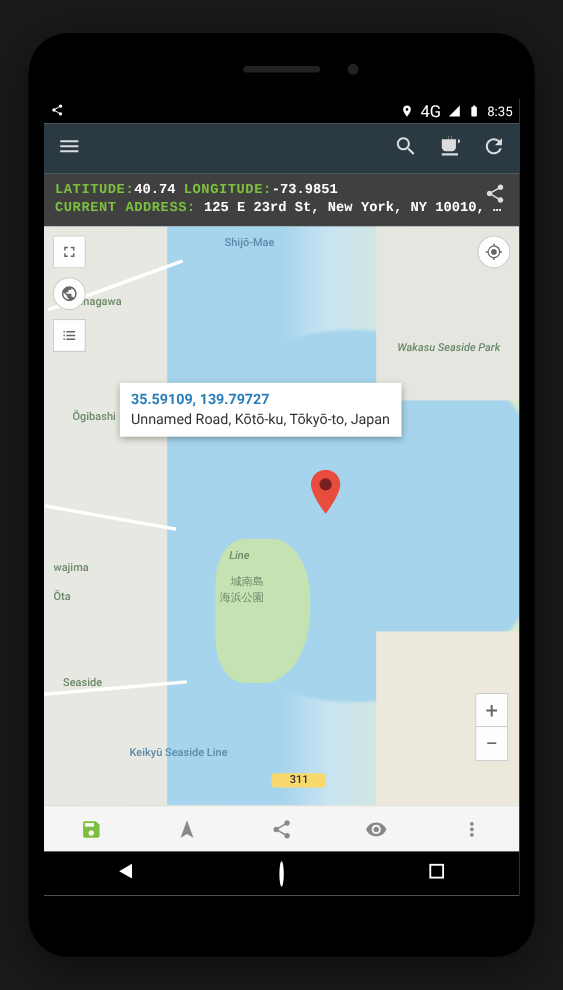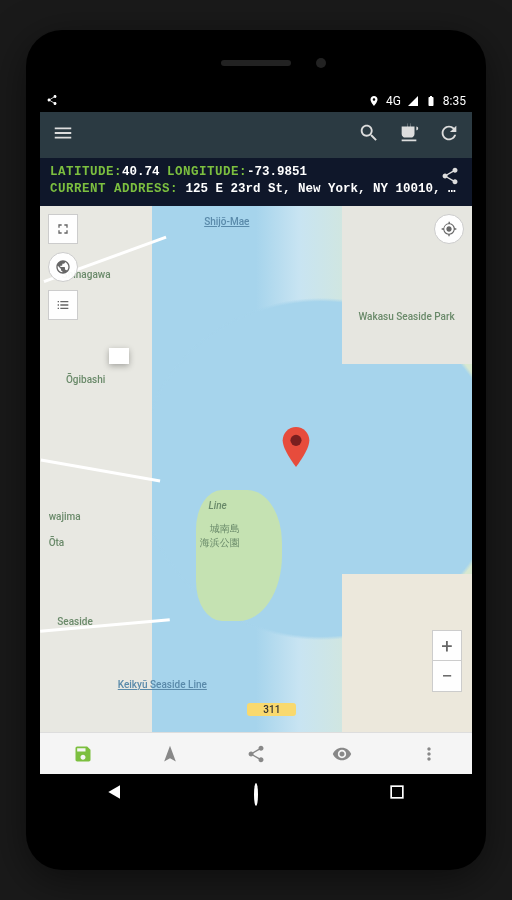--- a/index.html
+++ b/index.html
@@ -65,21 +65,21 @@
   height: 46px;
   background: #2b3a42;
   display: flex;
   align-items: center;
   padding: 0 12px;
   gap: 18px;
 }
 .app-bar .spacer { flex: 1; }
 .app-bar svg { width: 22px; height: 22px; fill: #ddd; }
 .info-panel {
-  background: #0f172a;
+  background: #404040;
   padding: 6px 10px 8px 10px;
   font-family: 'Courier New', monospace;
   font-size: 12.5px;
   line-height: 1.35;
   color: #fff;
   position: relative;
   font-weight: bold;
 }
 .info-panel .label { color: #7cbf3f; text-transform: uppercase; letter-spacing: 0.5px; }
 .info-panel .val { color: #fff; }
@@ -135,21 +135,21 @@
 .map .road {
   position: absolute;
   background: #fff;
 }
 .map-label {
   position: absolute;
   font-size: 10px;
   color: #6a8a6a;
   font-weight: 500;
 }
-.map-label.blue { color: #5a8aaa; text-decoration: underline; }
+.map-label.blue { color: #5a8aaa; }
 .map-ctrl {
   position: absolute;
   width: 30px;
   height: 30px;
   background: rgba(255,255,255,0.95);
   border: 1px solid #ccc;
   display: flex;
   align-items: center;
   justify-content: center;
   font-size: 14px;
@@ -232,21 +232,21 @@
     <div class="status-bar">
       <div class="left">
         <svg viewBox="0 0 24 24">
             <path d="M18 16c-.8 0-1.5.3-2 .8l-7-4c0-.3.1-.5.1-.8s0-.5-.1-.8l7-4c.5.5 1.2.8 2 .8 1.7 0 3-1.3 3-3s-1.3-3-3-3-3 1.3-3 3c0 .3 0 .5.1.8l-7 4c-.5-.5-1.2-.8-2-.8-1.7 0-3 1.3-3 3s1.3 3 3 3c.8 0 1.5-.3 2-.8l7 4c0 .3-.1.5-.1.8 0 1.7 1.3 3 3 3s3-1.3 3-3-1.3-3-3-3z"></path>
           </svg>
       </div>
       <div class="right">
         <svg viewBox="0 0 24 24">
             <path d="M12 2C8 2 5 5 5 9c0 5 7 13 7 13s7-8 7-13c0-4-3-7-7-7zm0 9.5c-1.4 0-2.5-1.1-2.5-2.5S10.6 6.5 12 6.5 14.5 7.6 14.5 9 13.4 11.5 12 11.5z"></path>
           </svg>
-        <span style="font-size:12px">4G</span>
+        <span style="font-size:15px">4G</span>
         <svg viewBox="0 0 24 24">
             <path d="M2 22h20V2z"></path>
           </svg>
         <svg viewBox="0 0 24 24">
             <path d="M15.67 4H14V2h-4v2H8.33C7.6 4 7 4.6 7 5.33v15.33C7 21.4 7.6 22 8.33 22h7.33c.74 0 1.34-.6 1.34-1.33V5.33C17 4.6 16.4 4 15.67 4z"></path>
           </svg>
         <span>8:35</span>
       </div>
     </div>
 
@@ -284,21 +284,21 @@
       <div class="land-left"></div>
       <div class="land-tr"></div>
       <div class="land-br"></div>
       <div class="park"></div>
       <div class="road" style="left:0;top:10%;width:30%;height:3px;transform:rotate(-20deg)"></div>
       <div class="road" style="left:0;top:50%;width:28%;height:3px;transform:rotate(10deg)"></div>
       <div class="road" style="left:0;bottom:20%;width:30%;height:3px;transform:rotate(-5deg)"></div>
 
       <div class="map-label blue" style="left:38%;top:2%">Shijō-Mae</div>
       <div class="map-label" style="left:5%;top:12%">Shinagawa</div>
-      <div class="map-label" style="right:4%;top:20%;">Wakasu Seaside Park</div>
+      <div class="map-label" style="right:4%;top:20%;font-style:italic">Wakasu Seaside Park</div>
       <div class="map-label" style="left:6%;top:32%">Ōgibashi</div>
       <div class="map-label" style="left:2%;top:58%">wajima</div>
       <div class="map-label" style="left:39%;top:56%;font-style:italic">Line</div>
       <div class="map-label" style="left:37%;top:60%;white-space:pre;text-align:right">城南島
 海浜公園</div>
       <div class="map-label" style="left:4%;bottom:20%">Seaside</div>
       <div class="map-label blue" style="left:18%;bottom:8%">Keikyū Seaside Line</div>
       <div class="map-label" style="left:48%;bottom:3%;background:#f9d96e;padding:1px 16px;border-radius:3px;color:#333">311</div>
       <div class="map-label" style="left:2%;bottom:35%">Ōta</div>
 
@@ -329,20 +329,22 @@
       </div>
 
       <div class="marker">
         <svg viewBox="0 0 24 36">
             <path fill="#e74c3c" d="M12 0C5.4 0 0 5.4 0 12c0 9 12 24 12 24s12-15 12-24c0-6.6-5.4-12-12-12z"></path>
             <circle cx="12" cy="12" r="5" fill="#7a1f1f"></circle>
           </svg>
       </div>
 
       <div class="popup">
+        <div class="coords">35.59109, 139.79727</div>
+        <div class="addr">Unnamed Road, Kōtō-ku, Tōkyō-to, Japan</div>
       </div>
     </div>
 
     <div class="bottom-tabs">
       <div class="tab active">
           <svg viewBox="0 0 24 24">
             <path d="M17 3H5c-1.1 0-2 .9-2 2v14c0 1.1.9 2 2 2h14c1.1 0 2-.9 2-2V7l-4-4zm-5 16c-1.7 0-3-1.3-3-3s1.3-3 3-3 3 1.3 3 3-1.3 3-3 3zm3-10H5V5h10v4z"></path>
           </svg>
         </div>
       <div class="tab">

